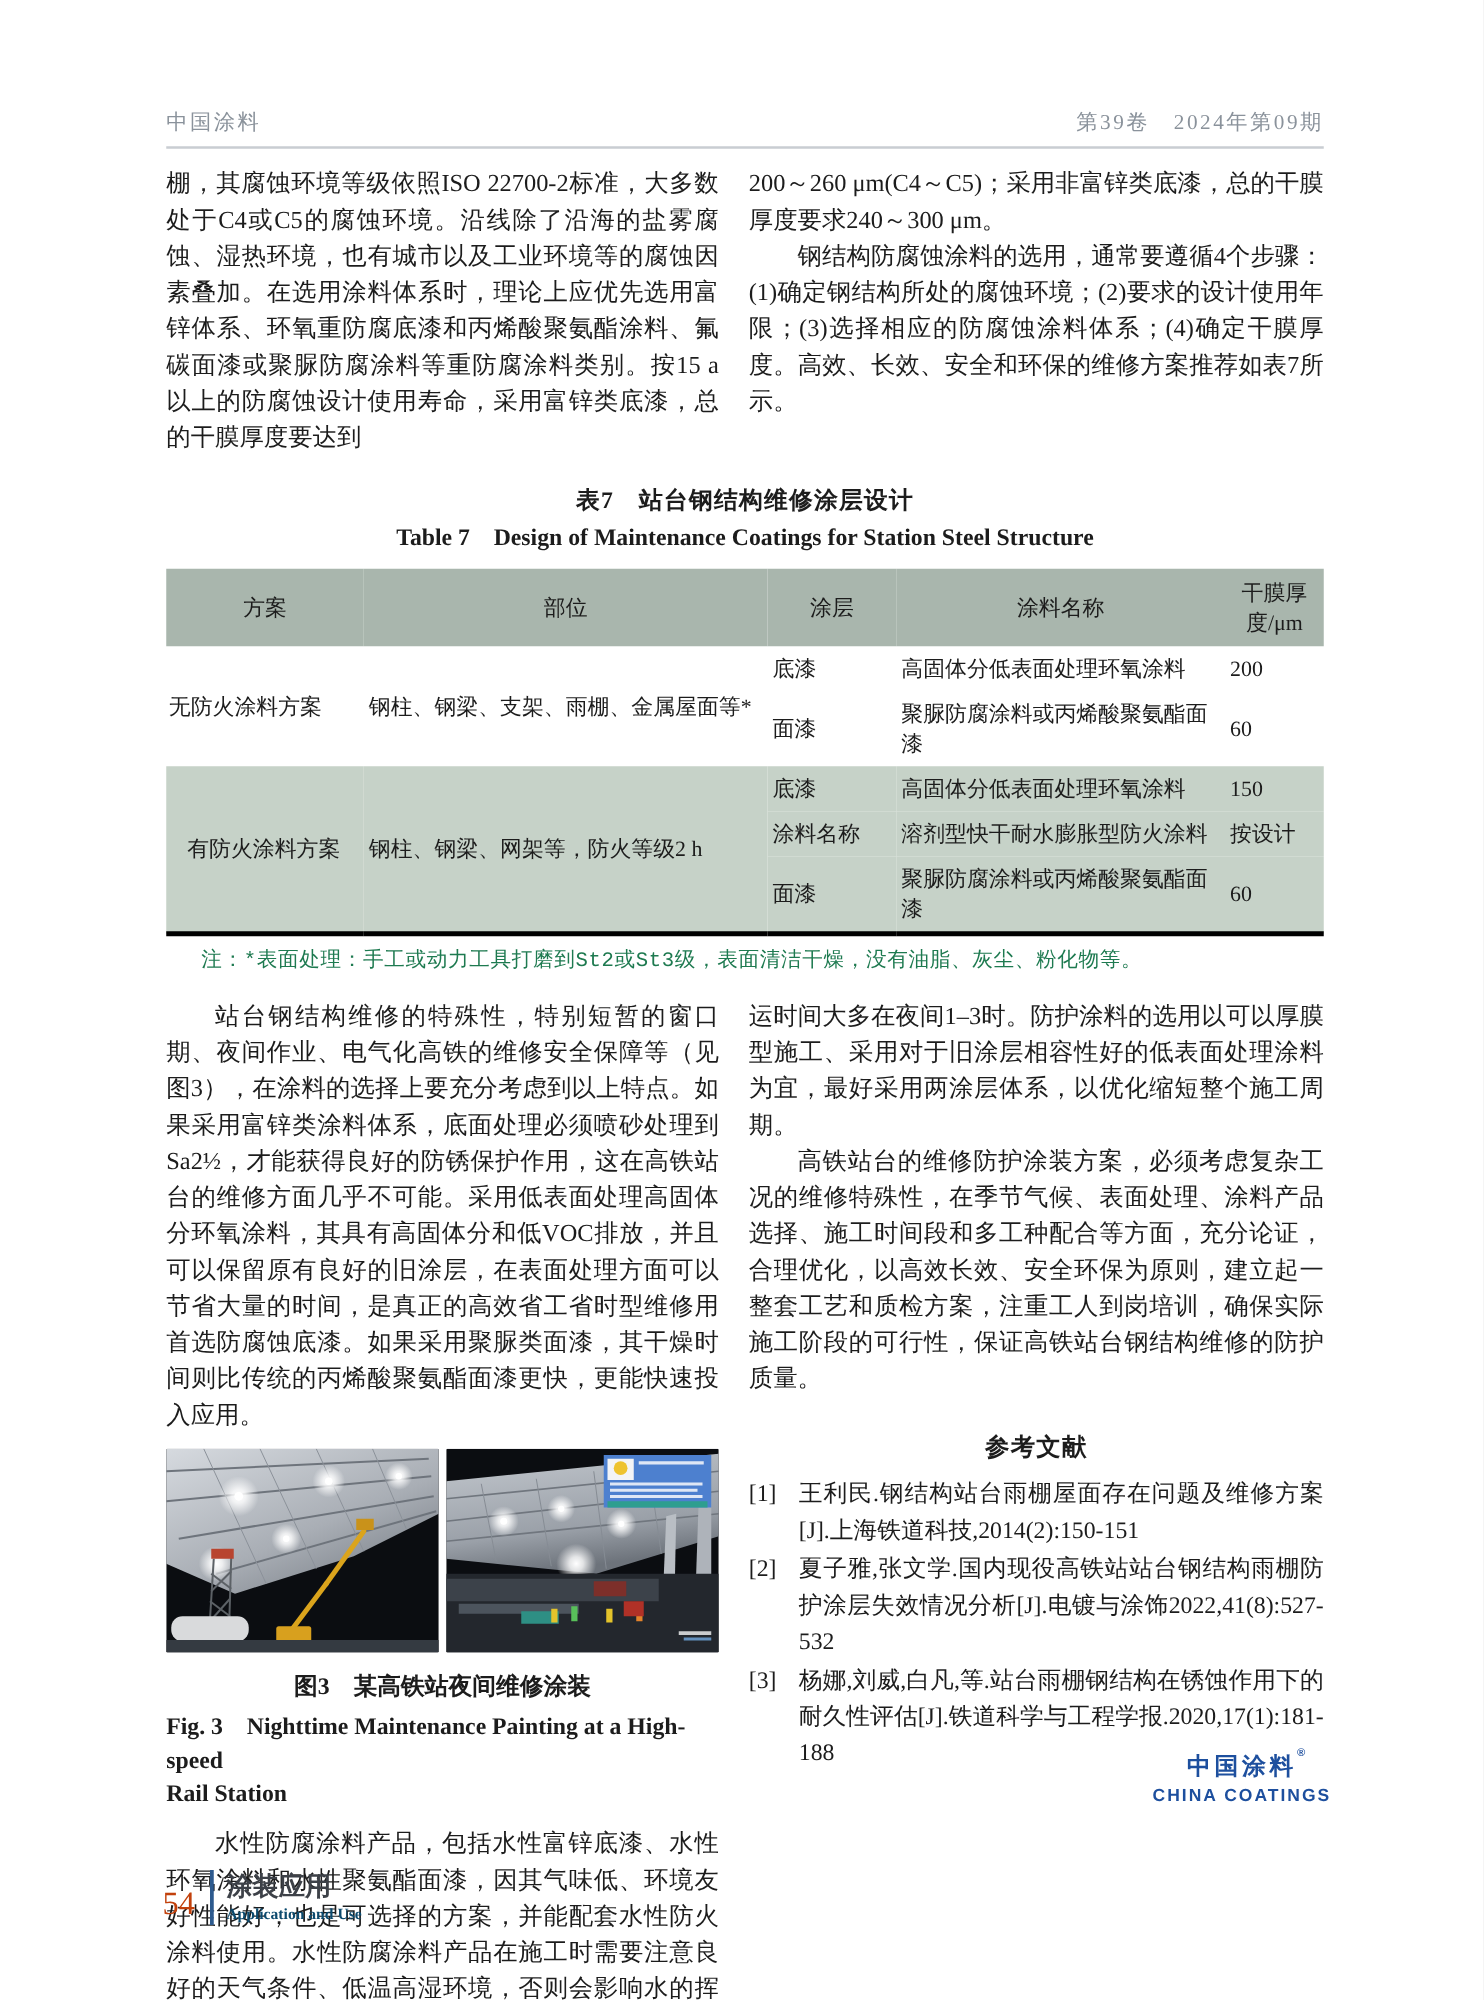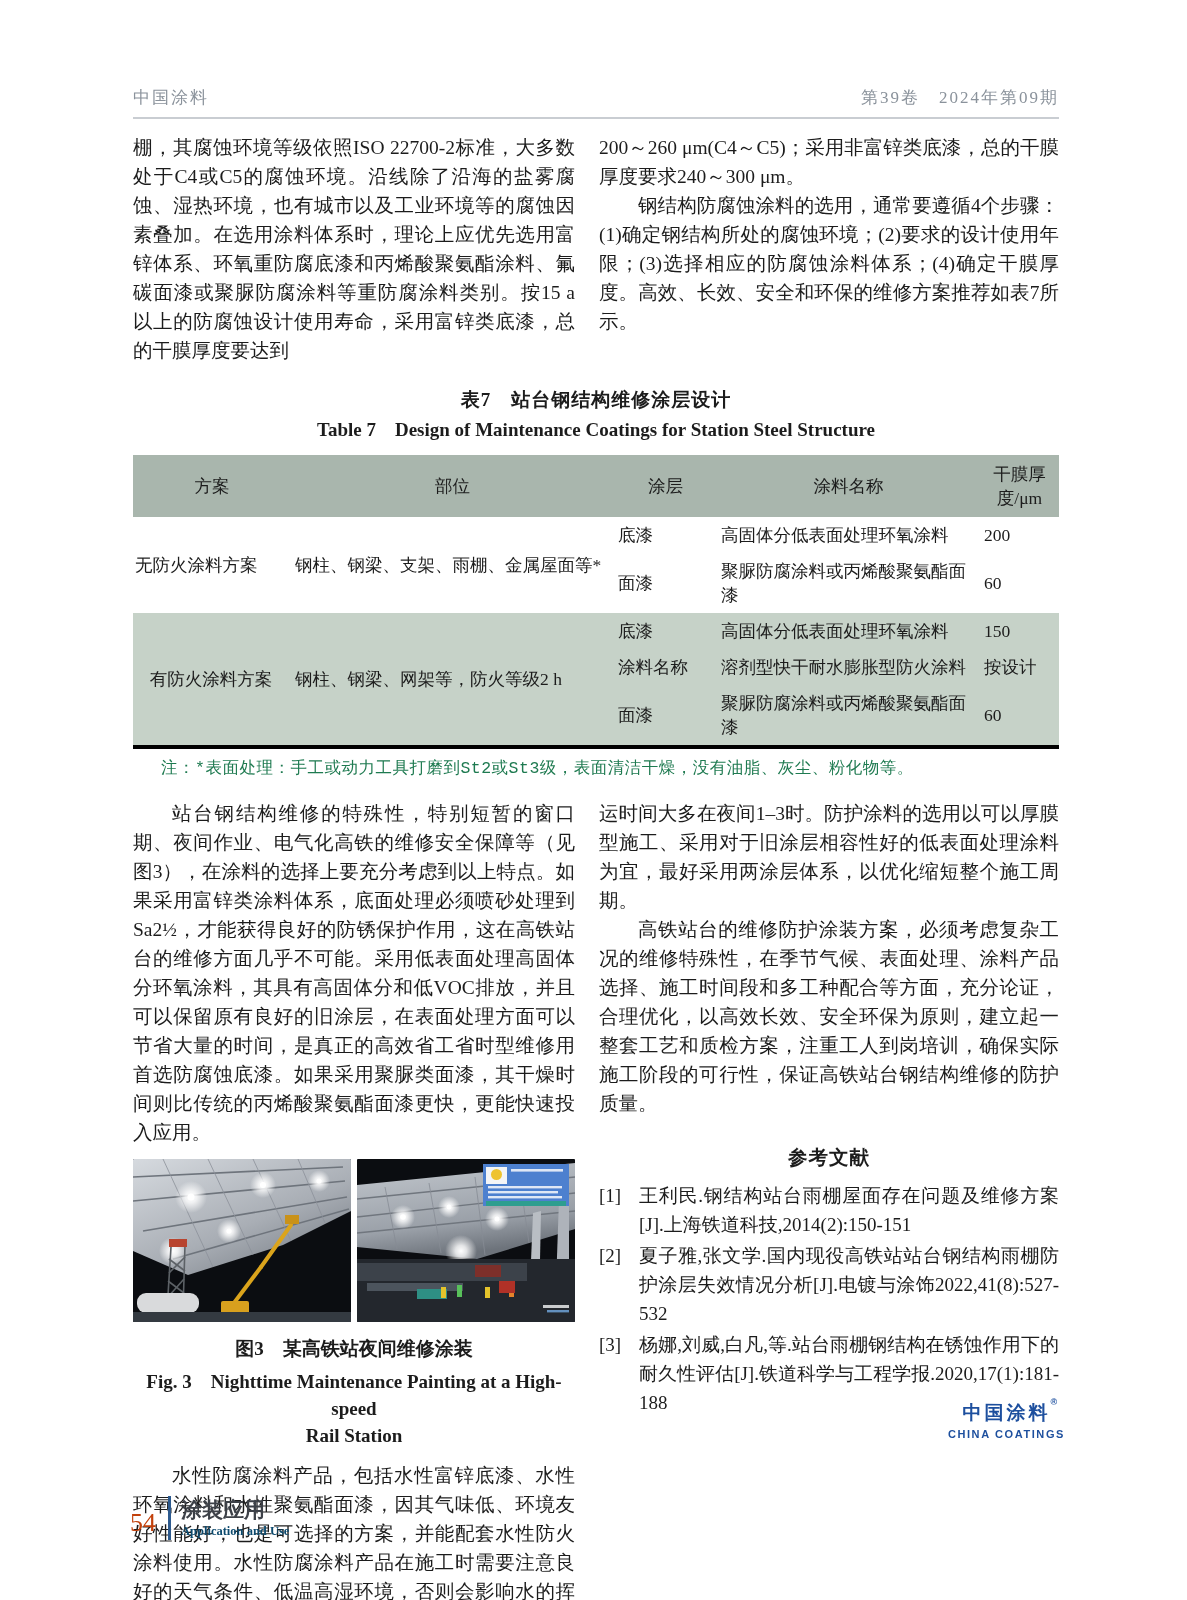--- a/index.html
+++ b/index.html
@@ -45,34 +45,34 @@
   table.coat .g2 td.plan{text-align:center;}
   .tbl-note{
     margin-top:8px;font-size:16.5px;color:#1e7a50;letter-spacing:.5px;
     padding-left:28px;
     font-family:Liberation Mono, monospace;
   }
   
   .figs{display:flex;gap:6px;margin-top:12px;}
   .figs svg{display:block;border-radius:1px;}
   .figcap-cn{text-align:center;font-weight:bold;font-size:19px;margin-top:14px;}
-  .figcap-en{text-align:center;font-weight:bold;font-size:19px;margin-top:6px;line-height:27px;}
+  .figcap-en{text-align:left;font-weight:bold;font-size:19px;margin-top:6px;line-height:27px;}
   
   .refhead{text-align:center;font-weight:bold;font-size:19.5px;margin:26px 0 10px 0;letter-spacing:1px;}
   .ref{display:flex;font-size:19px;line-height:29px;margin-top:2px;}
   .ref .num{flex:0 0 40px;}
   .ref .txt{flex:1;text-align:justify;}
   
   .brand{
     position:absolute;right:122px;top:1400px;text-align:center;
     font-family:"Liberation Sans","DejaVu Sans",sans-serif;color:#1d4f9e;
   }
   .brand .cn{font-size:19px;font-weight:bold;letter-spacing:3px;position:relative;}
   .brand .cn .reg{font-size:9px;position:absolute;top:-3px;}
-  .brand .en{font-size:11px;font-weight:bold;letter-spacing:1.6px;margin-top:2px;}
+  .brand .en{font-size:14px;font-weight:bold;letter-spacing:1.6px;margin-top:2px;}
   
   .pagefoot{position:absolute;left:130px;top:1496px;display:flex;align-items:center;}
   .pagefoot .pnum{font-size:26px;color:#c2410c;margin-right:12px;margin-top:10px;}
   .pagefoot .bar{width:3px;height:44px;background:#2d5a8e;margin-right:10px;}
   .pagefoot .fcn{font-family:"Liberation Sans","DejaVu Sans",sans-serif;font-weight:bold;font-size:21px;color:#3d4148;line-height:24px;}
   .pagefoot .fen{font-size:12.5px;color:#0c4a6e;margin-top:2px;font-weight:bold;}
 </style>
 </head>
 <body>
 

